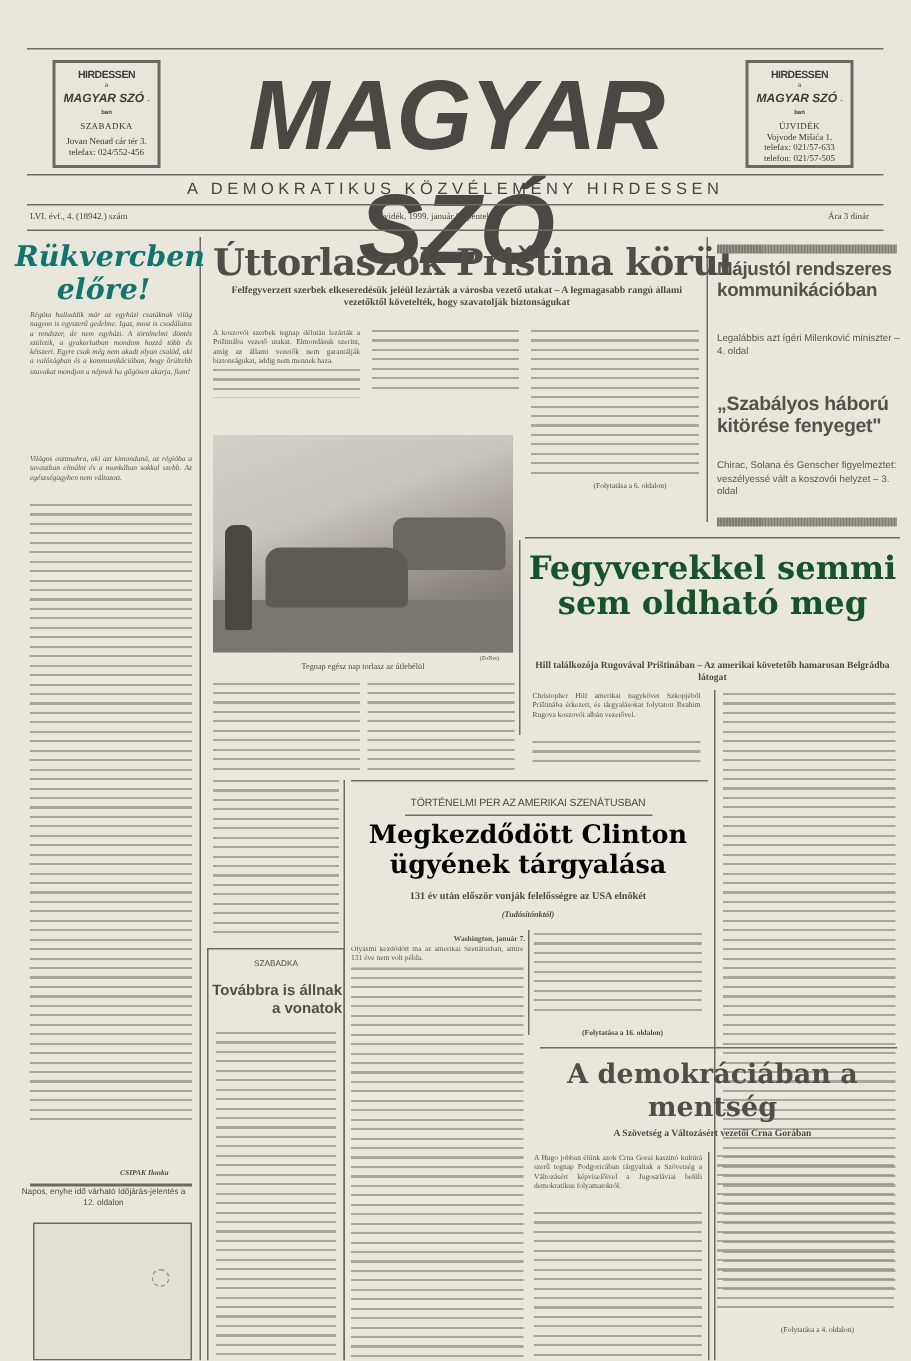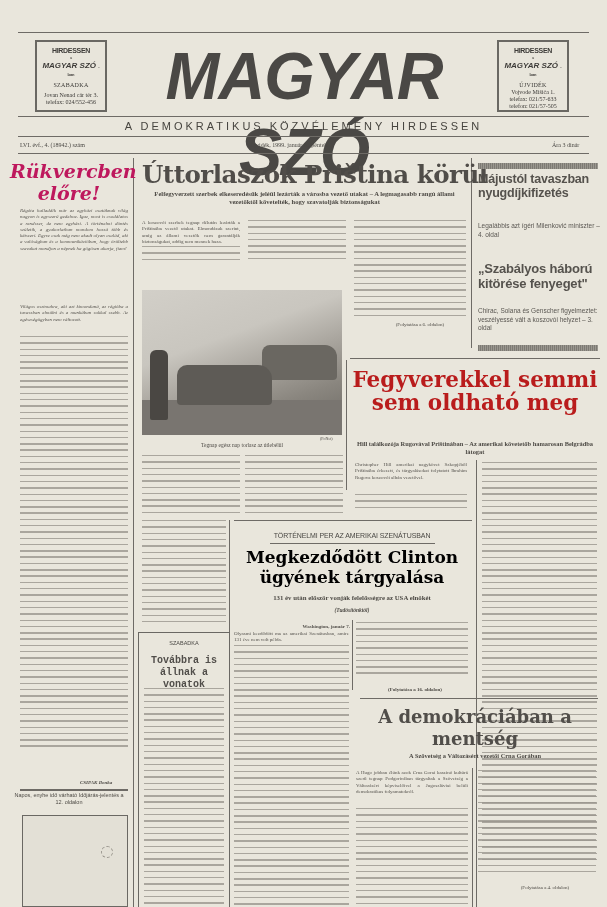--- a/index.html
+++ b/index.html
@@ -45,21 +45,21 @@
   .txt.it { font-style: italic; }
   .fill {
     position: absolute; overflow: hidden;
     background: repeating-linear-gradient(to bottom, #9a968e 0px, #9a968e 1.4px, transparent 1.4px, transparent 6.3px);
     opacity: 0.8;
   }
 
   .h-left {
     position: absolute; left: 10px; top: 160px; width: 118px; text-align: center;
     font-family: "DejaVu Serif", serif; font-weight: bold; font-style: italic;
-    font-size: 19px; line-height: 22px; color: #be185d;
+    font-size: 19px; line-height: 22px; color: #0f766e;
   }
   .h-main {
     position: absolute; left: 142px; top: 160px; width: 330px;
     font-family: "DejaVu Serif", serif; font-weight: bold; font-size: 24.5px; color: #504d49; letter-spacing: -0.5px;
     white-space: nowrap;
   }
   .deck-main {
     position: absolute; left: 142px; top: 190px; width: 325px; text-align: center;
     font-size: 6.6px; line-height: 8px; font-weight: bold; color: #4d4a45;
   }
@@ -78,36 +78,36 @@
   .sidebox-bar { position: absolute; left: 478px; width: 120px; height: 6px;
     background: repeating-linear-gradient(90deg, #7d7a74 0px, #7d7a74 1px, #9a978f 1px, #9a978f 2px); }
   .sb-head {
     position: absolute; left: 478px; width: 122px;
     font-family: "Liberation Sans", sans-serif; font-weight: bold; color: #55524d; letter-spacing: -0.2px;
   }
   .sb-sub { position: absolute; left: 478px; width: 122px; font-family: "Liberation Sans", sans-serif; font-size: 6.5px; line-height: 8.6px; color: #5a5752; }
 
   .h-fegy {
     position: absolute; left: 350px; top: 368px; width: 250px; text-align: center;
-    font-family: "DejaVu Serif", serif; font-weight: bold; font-size: 21.5px; line-height: 23px; color: #b91c1c;
+    font-family: "DejaVu Serif", serif; font-weight: bold; font-size: 21.5px; line-height: 23px; color: #14532d;
   }
   .deck-fegy { position: absolute; left: 355px; top: 440px; width: 240px; text-align: center; font-size: 6.4px; line-height: 8px; font-weight: bold; color: #4d4a45; }
 
   .kicker { position: absolute; left: 238px; top: 532px; width: 228px; text-align: center;
     font-family: "Liberation Sans", sans-serif; font-size: 7px; color: #4a4844; letter-spacing: -0.1px; }
   .h-clinton {
     position: absolute; left: 232px; top: 548px; width: 240px; text-align: center;
     font-family: "DejaVu Serif", serif; font-weight: bold; font-size: 17px; line-height: 19.5px; color: #000000;
   }
   .deck-clinton { position: absolute; left: 232px; top: 594px; width: 240px; text-align: center; font-size: 6.8px; font-weight: bold; color: #4d4a45; }
   .tud { position: absolute; left: 232px; top: 607px; width: 240px; text-align: center; font-size: 5.5px; font-style: italic; font-weight: bold; color: #4d4a45; }
 
   .szab-box { position: absolute; left: 138px; top: 632px; width: 92px; height: 275px; border: 1px solid #6a6863; border-bottom: none; }
   .szab-kicker { position: absolute; left: 140px; top: 640px; width: 88px; text-align: center; font-family: "Liberation Sans", sans-serif; font-size: 5.5px; color: #4a4844; }
-  .szab-head { position: absolute; left: 140px; top: 655px; width: 88px; text-align: center; font-family: Liberation Mono, monospace; font-weight: bold; font-size: 10px; line-height: 12px; color: #514e4a; }
+  .szab-head { position: absolute; left: 140px; top: 655px; width: 88px; text-align: right; font-family: Liberation Sans, sans-serif; font-weight: bold; font-size: 10px; line-height: 12px; color: #514e4a; }
 
   .h-demo {
     position: absolute; left: 350px; top: 706px; width: 250px; text-align: center;
     font-family: "DejaVu Serif", serif; font-weight: bold; font-size: 18px; line-height: 22px; color: #514e4a;
   }
   .deck-demo { position: absolute; left: 350px; top: 752px; width: 250px; text-align: center; font-size: 6.4px; font-weight: bold; color: #4d4a45; }
 
   .sig { position: absolute; font-size: 5px; font-style: italic; font-weight: bold; color: #4d4a45; }
   .cont { position: absolute; font-size: 5px; color: #4d4a45; text-align: center; }
   .weather { position: absolute; left: 10px; top: 792px; width: 118px; text-align: center; font-family: "Liberation Sans", sans-serif; font-size: 5.5px; line-height: 7px; color: #4d4a45; }
@@ -181,21 +181,21 @@
   <div class="fig"></div>
 </div>
 <div class="credit">(FoNet)</div>
 <div class="caption">Tegnap egész nap torlasz az útlebélül</div>
 
 <div class="fill" style="left:142px; top:455px; width:98px; height:60px;"></div>
 <div class="fill" style="left:245px; top:455px; width:98px; height:60px;"></div>
 <div class="fill" style="left:142px; top:520px; width:84px; height:105px;"></div>
 
 <div class="sidebox-bar" style="top:163px;"></div>
-<div class="sb-head" style="top:172px; font-size:12.5px; line-height:14px;">Májustól tavaszban nyugdíjkifizetés</div>
+<div class="sb-head" style="top:172px; font-size:12.5px; line-height:14px;">Májustól rendszeres kommunikációban</div>
 <div class="sb-sub" style="top:222px;">Legalábbis azt ígéri Milenković miniszter – 4. oldal</div>
 <div class="sb-head" style="top:262px; font-size:13px; line-height:14.5px;">„Szabályos háború kitörése fenyeget"</div>
 <div class="sb-sub" style="top:307px;">Chirac, Solana és Genscher figyelmeztet: veszélyessé vált a koszovói helyzet – 3. oldal</div>
 <div class="sidebox-bar" style="top:345px;"></div>
 
 <div class="rule" style="left:350px; top:358px; width:250px; height:1px;"></div>
 <div class="h-fegy">Fegyverekkel semmi sem oldható meg</div>
 <div class="deck-fegy">Hill találkozója Rugovával Prištinában – Az amerikai követetőb hamarosan Belgrádba látogat</div>
 <div class="txt" style="left:355px; top:462px; width:112px; height:32px;">Christopher Hill amerikai nagykövet Szkopjéből Prištinába érkezett, és tárgyalásokat folytatott Ibrahim Rugova koszovói albán vezetővel.</div>
 <div class="fill" style="left:355px; top:494px; width:112px; height:14px;"></div>

